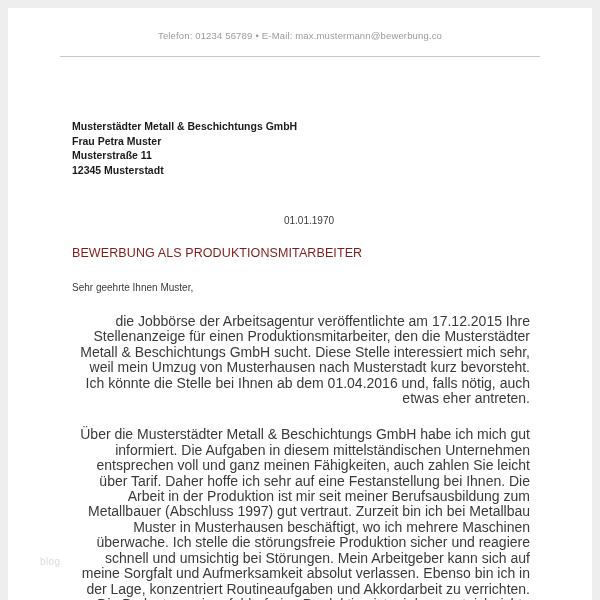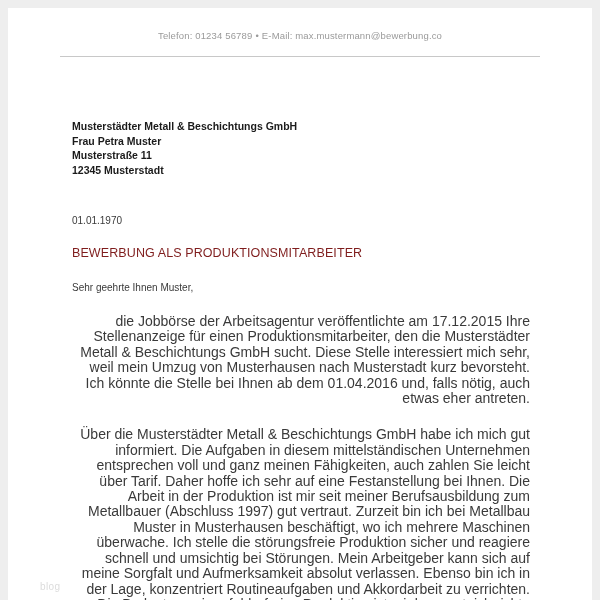--- a/index.html
+++ b/index.html
@@ -59,21 +59,21 @@
     font-weight: bold;
     color: #1b1b1b;
     line-height: 14.5px;
   }
   .recipient div {
     white-space: nowrap;
   }
 
   .date {
     margin-top: 38px;
-    text-align: left;
+    text-align: center;
     font-size: 10px;
     color: #3a3a3a;
     padding-right: 22px;
   }
 
   .subject {
     margin-top: 20px;
     font-size: 12.5px;
     font-weight: normal;
     color: #7f1d1d;
@@ -92,21 +92,21 @@
     line-height: 15.4px;
     color: #3a3a3a;
     text-align: right;
     max-width: 458px;
   }
 
   
   .watermark {
     position: absolute;
     left: 32px;
-    top: 573px;
+    top: 548px;
     font-size: 10px;
     color: #dcdcdc;
     letter-spacing: 0.4px;
     user-select: none;
   }
 </style>
 </head>
 <body>
 
 <div class="page">

